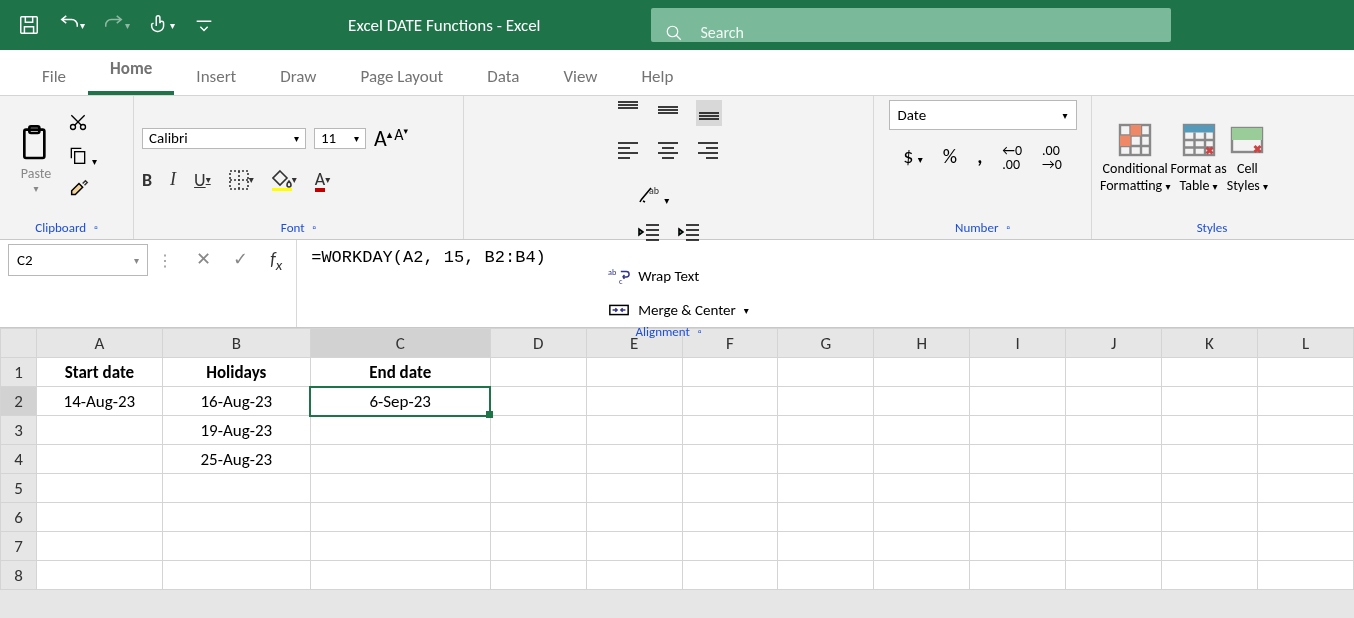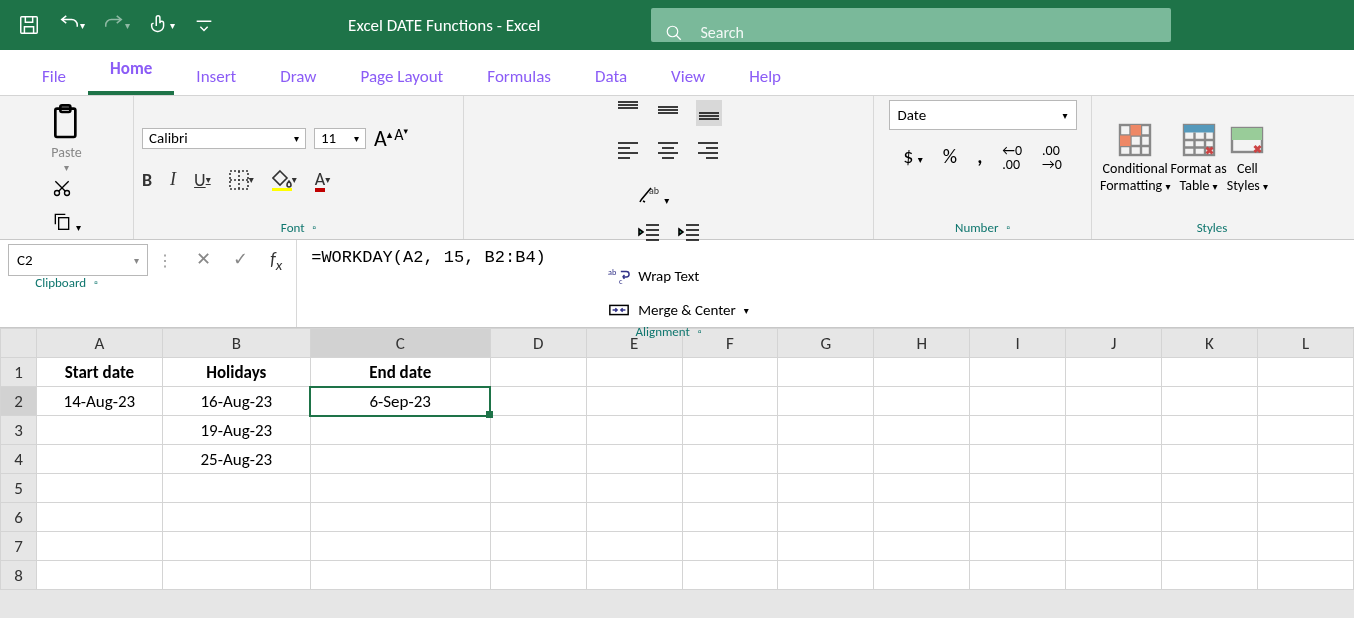--- a/index.html
+++ b/index.html
@@ -10,33 +10,33 @@
 .qat { display: flex; align-items: center; padding: 0 18px; gap: 18px; }
 .qat-btn { display: flex; align-items: center; color: white; font-size: 18px; cursor: pointer; }
 .qat-btn svg { width: 22px; height: 22px; }
 .title-text { flex: 0 1 auto; margin-left: 115px; font-size: 17px; font-weight: 400; }
 .search-box { margin-left: 110px; background: #7ab99a; height: 34px; width: 520px; display: flex; align-items: flex-end; border-radius: 2px; padding: 0 14px; }
 .search-box svg { width: 18px; height: 18px; margin-right: 18px; }
 .search-box span { color: #fff; font-size: 16px; opacity: 0.9; }
 
 
 .ribbon-tabs { background: #fff; height: 46px; display: flex; align-items: flex-end; padding-left: 20px; border-bottom: 1px solid #d4d4d4; }
-.tab { padding: 10px 22px 8px; font-size: 17px; color: #8b5cf6; cursor: pointer; }
+.tab { padding: 10px 22px 8px; font-size: 17px; color: #737373; cursor: pointer; }
 .tab.active { font-weight: 600; border-bottom: 4px solid #1e7348; padding-bottom: 12px; }
 
 
 .ribbon { background: #f3f3f3; height: 144px; display: flex; border-bottom: 1px solid #c8c8c8; }
 .group { border-right: 1px solid #d8d8d8; display: flex; flex-direction: column; padding: 4px 8px 0; }
 .group-body { flex: 1; display: flex; align-items: center; }
-.group-label { text-align: center; font-size: 13px; color: #0f766e; padding: 4px 0; display: flex; justify-content: center; align-items: center; gap: 8px; }
+.group-label { text-align: center; font-size: 13px; color: #1d4ed8; padding: 4px 0; display: flex; justify-content: center; align-items: center; gap: 8px; }
 .group-label .exp { font-size: 10px; }
 
 
 .clipboard { width: 134px; }
-.clipboard-body { display: flex; gap: 4px; flex-direction: column; }
+.clipboard-body { display: flex; gap: 4px; }
 .paste-col { display: flex; flex-direction: column; align-items: center; width: 56px; }
 .paste-col svg { width: 40px; height: 44px; }
 .paste-label { font-size: 14px; color: #888; }
 .clip-side { display: flex; flex-direction: column; gap: 8px; }
 .clip-side div { font-size: 18px; }
 
 
 .font-grp { width: 330px; }
 .font-row { display: flex; gap: 8px; align-items: center; margin-bottom: 6px; }
 .font-select { border: 1px solid #b8b8b8; background: white; height: 21px; padding: 0 6px; font-size: 15px; display: flex; align-items: center; justify-content: space-between; }
@@ -136,21 +136,20 @@
     <span>Search</span>
   </div>
 </div>
 
 <div class="ribbon-tabs">
   <div class="tab">File</div>
   <div class="tab active">Home</div>
   <div class="tab">Insert</div>
   <div class="tab">Draw</div>
   <div class="tab">Page Layout</div>
-  <div class="tab">Formulas</div>
   <div class="tab">Data</div>
   <div class="tab">View</div>
   <div class="tab">Help</div>
 </div>
 
 <div class="ribbon">
   <div class="group clipboard">
     <div class="group-body clipboard-body">
       <div class="paste-col">
         <svg viewBox="0 0 24 24" stroke="#bbb">

